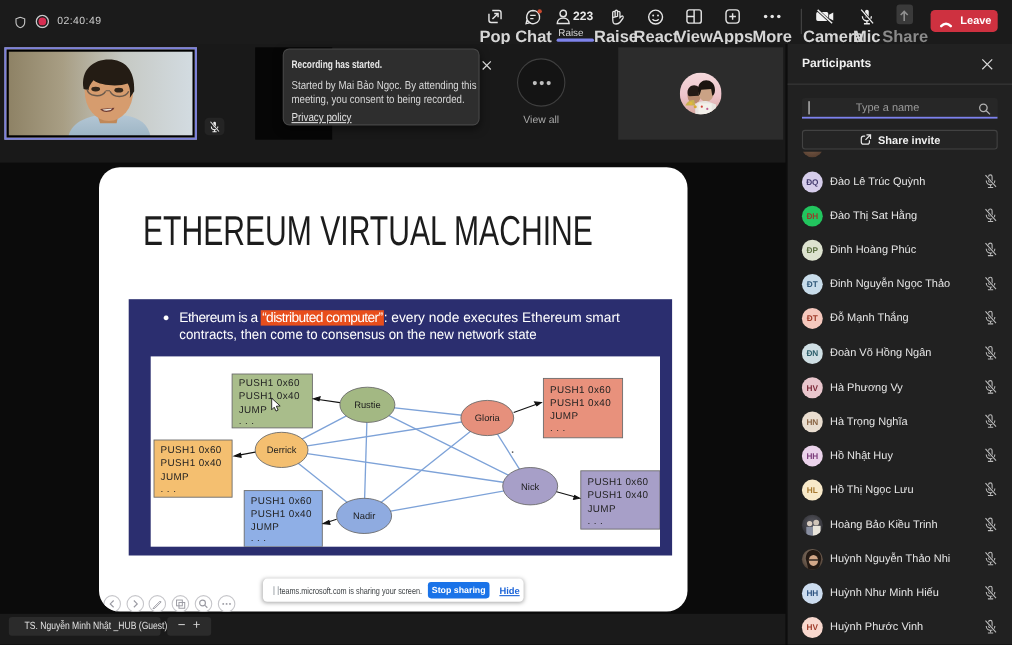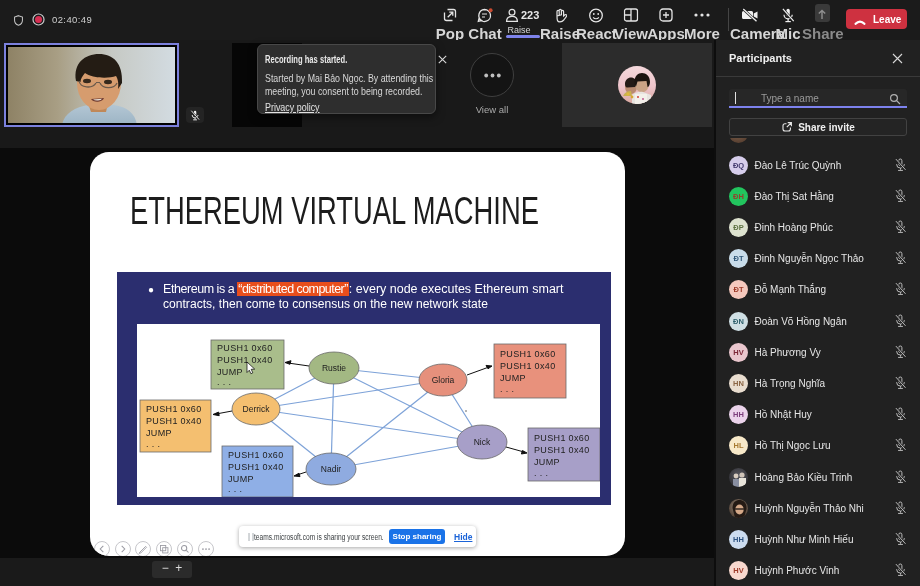--- a/index.html
+++ b/index.html
@@ -61,21 +61,21 @@
 #bstrip { position:absolute; top:558px; left:0; width:714px; height:28px; background:#1a1a1a; }
 #namepill { position:absolute; left:8px; top:3px; width:138px; height:17px; background:#2b2b2b; border-radius:3px; color:#e2e2e2; font-size:9.5px; line-height:17px; text-align:center; white-space:nowrap; }
 #namepill span { display:inline-block; transform:scaleX(.82); transform-origin:center; }
 #zoompill { position:absolute; left:152px; top:3px; width:40px; height:17px; background:#2b2b2b; border-radius:3px; color:#dcdcdc; font-size:12px; text-align:center; line-height:15px; }
 
 
 #panel { position:absolute; top:40px; left:716px; width:204px; height:546px; background:#212121; }
 #phead { position:absolute; left:13px; top:12px; font-size:11px; font-weight:700; color:#f0f0f0; }
 #pdiv { position:absolute; left:0; top:36px; width:204px; height:1px; background:#3a3a3a; }
 #psearch { position:absolute; left:13px; top:49px; width:178px; height:19px; background:#272727; border-radius:3px 3px 0 0; border-bottom:2px solid #7d82ee; }
-#psearch .ph { position:absolute; left:8px; top:4px; font-size:10px; color:#9a9a9a;padding-left:24px; }
+#psearch .ph { position:absolute; left:25px; top:4px; font-size:10px; color:#9a9a9a;padding-left:24px; }
 #psearch .cur { position:absolute; left:6px; top:3px; width:1px; height:12px; background:#e0e0e0; }
 #pinvite { position:absolute; left:13px; top:78px; width:178px; height:18px; background:#242424; border:1px solid #424242; border-radius:3px; color:#f0f0f0; font-size:10px; font-weight:700; text-align:center; line-height:17px; }
 #plist { position:absolute; left:0; top:98px; width:204px; height:448px; overflow:hidden; }
 .prow { position:absolute; left:0; width:204px; height:31px; }
 .pav { position:absolute; left:13px; top:6px; width:19px; height:19px; border-radius:50%; text-align:center; line-height:19px; font-size:7.5px; font-weight:700; }
 .pnm { position:absolute; left:38.5px; top:10px; font-size:10px; color:#e6e6e6; white-space:nowrap; }
 .pmic { position:absolute; left:178px; top:8px; }
 </style>
 </head>
 <body>
@@ -385,20 +385,21 @@
     </div>
     <div id="sharebar">
       <span class="grip">❙❙</span>
       <span class="txt">teams.microsoft.com is sharing your screen.</span>
       <span class="btn">Stop sharing</span>
       <span class="hide">Hide</span>
     </div>
   </div>
 
   <div id="bstrip">
+    <div id="namepill"><span>TS. Nguyễn Minh Nhật _HUB (Guest)</span></div>
     <div id="zoompill">−&nbsp;&nbsp;+</div>
   </div>
 
   <div id="panel">
     <div id="phead">Participants</div>
     <svg class="abs" style="left:176px;top:13px" width="11" height="11" viewBox="0 0 11 11">
         <path d="M1 1 10 10 M10 1 1 10" stroke="#d8d8d8" stroke-width="1.1"></path>
       </svg>
     <div id="pdiv"></div>
     <div id="psearch">

